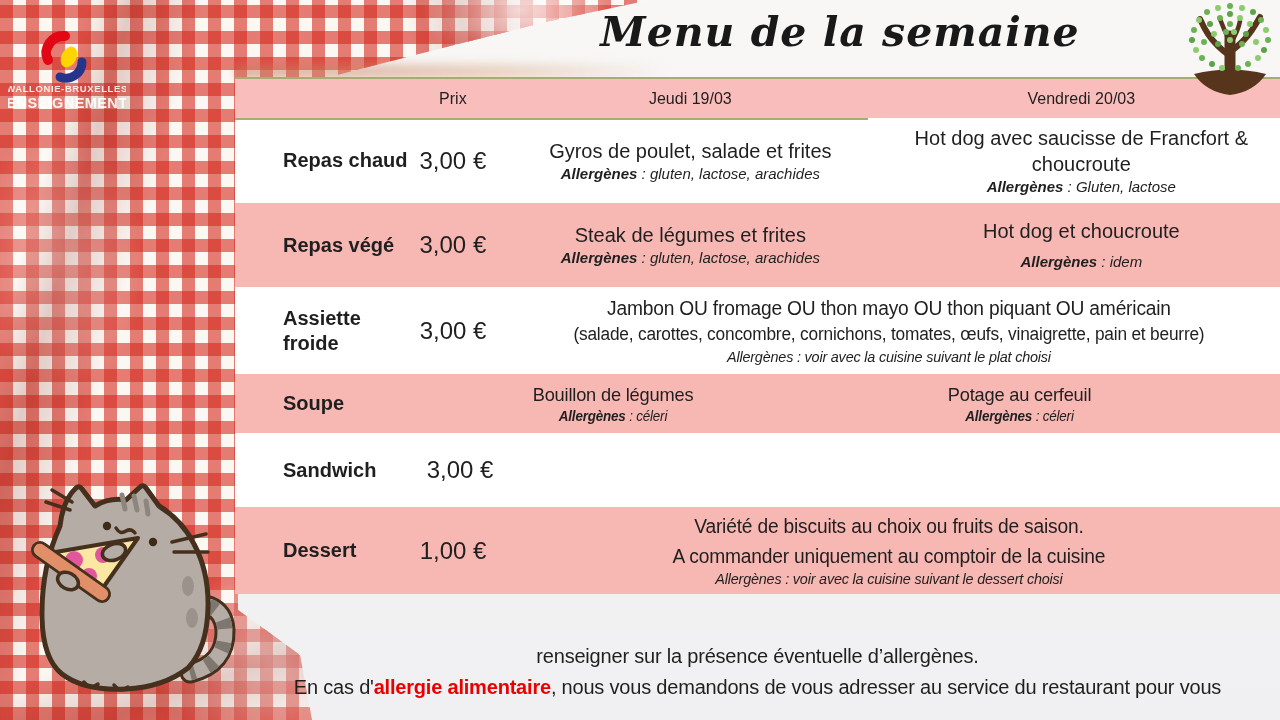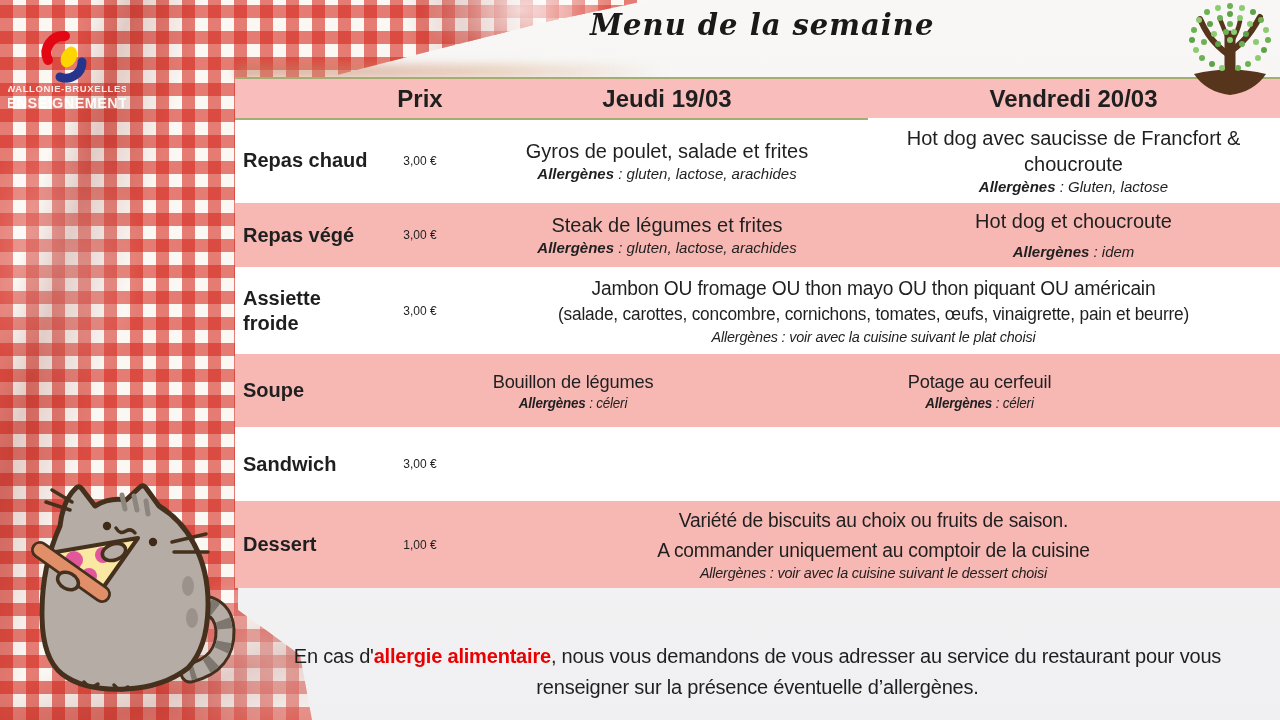--- a/index.html
+++ b/index.html
@@ -36,43 +36,43 @@
     background:linear-gradient(90deg, rgba(196,120,96,.55), rgba(214,160,120,.4) 60%, rgba(220,190,160,0));
     filter:blur(4px);border-radius:8px;
   }
 
   
   .wbe{position:absolute;left:8px;top:28px;z-index:3;}
 
   
   .title{
     position:absolute;left:590px;top:8px;width:500px;z-index:3;
-    text-align:left;font-family:"DejaVu Serif",serif;font-style:italic;font-weight:bold;
-    font-size:29px;letter-spacing:1px;color:#191919;
+    text-align:center;font-family:"DejaVu Serif",serif;font-style:italic;font-weight:bold;
+    font-size:41px;letter-spacing:1px;color:#191919;
   }
 
   
   .tree{position:absolute;left:1186px;top:2px;z-index:6;}
 
   
   .menu{position:absolute;left:235px;top:79px;width:1045px;z-index:4;}
   .oline{position:absolute;background:#a4ad72;height:2px;}
   .oline.top{left:0;top:-2px;width:1045px;}
   .oline.mid{left:0;top:39px;width:633px;z-index:5;}
   .mrow{display:flex;width:1045px;}
   .bg-w{background:#ffffff;}
   .bg-p{background:#f7b7b3;}
   .bg-h{background:#f9bdbb;}
   .c{display:flex;flex-direction:column;justify-content:center;align-items:center;text-align:center;}
-  .c-label{width:138px;align-items:flex-start;text-align:left;padding-left:8px;font-weight:bold;font-size:20px;line-height:1.25;}
-  .c-prix{width:94px;font-size:12px;}
+  .c-label{width:138px;align-items:flex-start;text-align:left;padding-left:8px;font-weight:bold;font-size:20px;line-height:1.25;margin-left:40px;}
+  .c-prix{width:94px;font-size:24px;}
   .c-day{width:400px;padding:0 10px;}
   .c-day2{width:413px;padding:0 12px;}
   .c-span{width:813px;padding:0 12px;}
-  .hdr{font-weight:bold;font-size:24px;}
+  .hdr{font-weight:normal;font-size:16px;}
   .dish{font-size:20px;line-height:26px;}
   .dish-sm{font-size:19px;line-height:25px;}
   .alg{font-size:15px;line-height:20px;font-style:italic;}
   .alg-sm{font-size:14px;line-height:19px;font-style:italic;}
   .alg b, .albold{font-weight:bold;font-style:italic;}
   .narrow{letter-spacing:-0.2px;transform:scaleX(0.96);transform-origin:center;display:block;width:100%;}
   .mt8{margin-top:8px;}
   .mt4{margin-top:4px;}
   .paren{font-size:18px;line-height:26px;}
 
@@ -170,21 +170,21 @@
       <div class="c c-day">
         <div class="dish">Gyros de poulet, salade et frites</div>
         <div class="alg"><span class="albold">Allergènes</span><span> : gluten, lactose, arachides</span></div>
       </div>
       <div class="c c-day2">
         <div class="dish">Hot dog avec saucisse de Francfort &amp; choucroute</div>
         <div class="alg"><span class="albold">Allergènes</span><span> : Gluten, lactose</span></div>
       </div>
     </div>
 
-    <div class="mrow bg-p" style="height:64px">
+    <div class="mrow bg-p" style="height:84px">
       <div class="c c-label">Repas végé</div>
       <div class="c c-prix">3,00 €</div>
       <div class="c c-day">
         <div class="dish">Steak de légumes et frites</div>
         <div class="alg"><span class="albold">Allergènes</span><span> : gluten, lactose, arachides</span></div>
       </div>
       <div class="c c-day2">
         <div class="dish">Hot dog et choucroute</div>
         <div class="alg mt8"><span class="albold">Allergènes</span><span> : idem</span></div>
       </div>
@@ -193,21 +193,21 @@
     <div class="mrow bg-w" style="height:87px">
       <div class="c c-label">Assiette froide</div>
       <div class="c c-prix">3,00 €</div>
       <div class="c c-span">
         <span class="narrow dish">Jambon OU fromage OU thon mayo OU thon piquant OU américain</span>
         <span class="narrow paren">(salade, carottes, concombre, cornichons, tomates, œufs, vinaigrette, pain et beurre)</span>
         <span class="narrow alg">Allergènes : voir avec la cuisine suivant le plat choisi</span>
       </div>
     </div>
 
-    <div class="mrow bg-p" style="height:73px">
+    <div class="mrow bg-p" style="height:59px">
       <div class="c c-label">Soupe</div>
       <div class="c c-day">
         <span class="narrow dish-sm">Bouillon de légumes</span>
         <span class="narrow alg-sm"><span class="albold">Allergènes</span><span> : céleri</span></span>
       </div>
       <div class="c c-day2">
         <span class="narrow dish-sm">Potage au cerfeuil</span>
         <span class="narrow alg-sm"><span class="albold">Allergènes</span><span> : céleri</span></span>
       </div>
     </div>
@@ -222,22 +222,22 @@
       <div class="c c-prix">1,00 €</div>
       <div class="c c-span">
         <span class="narrow dish">Variété de biscuits au choix ou fruits de saison.</span>
         <span class="narrow dish mt4">A commander uniquement au comptoir de la cuisine</span>
         <span class="narrow alg">Allergènes : voir avec la cuisine suivant le dessert choisi</span>
       </div>
     </div>
   </div>
 
   <div class="footer">
+    <div>renseigner sur la présence éventuelle d’allergènes.</div>
     <div><span>En cas d'</span><span class="hl" style="color:#ea0000">allergie alimentaire</span><span>, nous vous demandons de vous adresser au service du restaurant pour vous</span></div>
-    <div>renseigner sur la présence éventuelle d’allergènes.</div>
   </div>
 
   <svg class="pusheen" width="228" height="240" viewBox="0 0 228 240">
 
     <path d="M180,205 Q216,196 215,162 Q214,144 199,138" fill="none" stroke="#45301d" stroke-width="21" stroke-linecap="round"></path>
     <path d="M180,205 Q216,196 215,162 Q214,144 199,138" fill="none" stroke="#b4aca5" stroke-width="15" stroke-linecap="round"></path>
     <path d="M180,205 Q216,196 215,162 Q214,144 199,138" fill="none" stroke="#7e776f" stroke-width="15" stroke-dasharray="9 13" stroke-dashoffset="4"></path>
 
     <path d="M50,58 Q53,32 66,20 Q69,17 72,21 L85,38 Q100,29 116,32 L130,19 Q133,16 136,20 L149,38 Q172,52 184,76 Q199,104 198,140 Q197,180 178,200 Q154,219 116,221 Q74,223 52,206 Q33,191 32,150 Q31,100 50,58 Z" fill="#b4aca5" stroke="#45301d" stroke-width="5" stroke-linejoin="round"></path>
 

